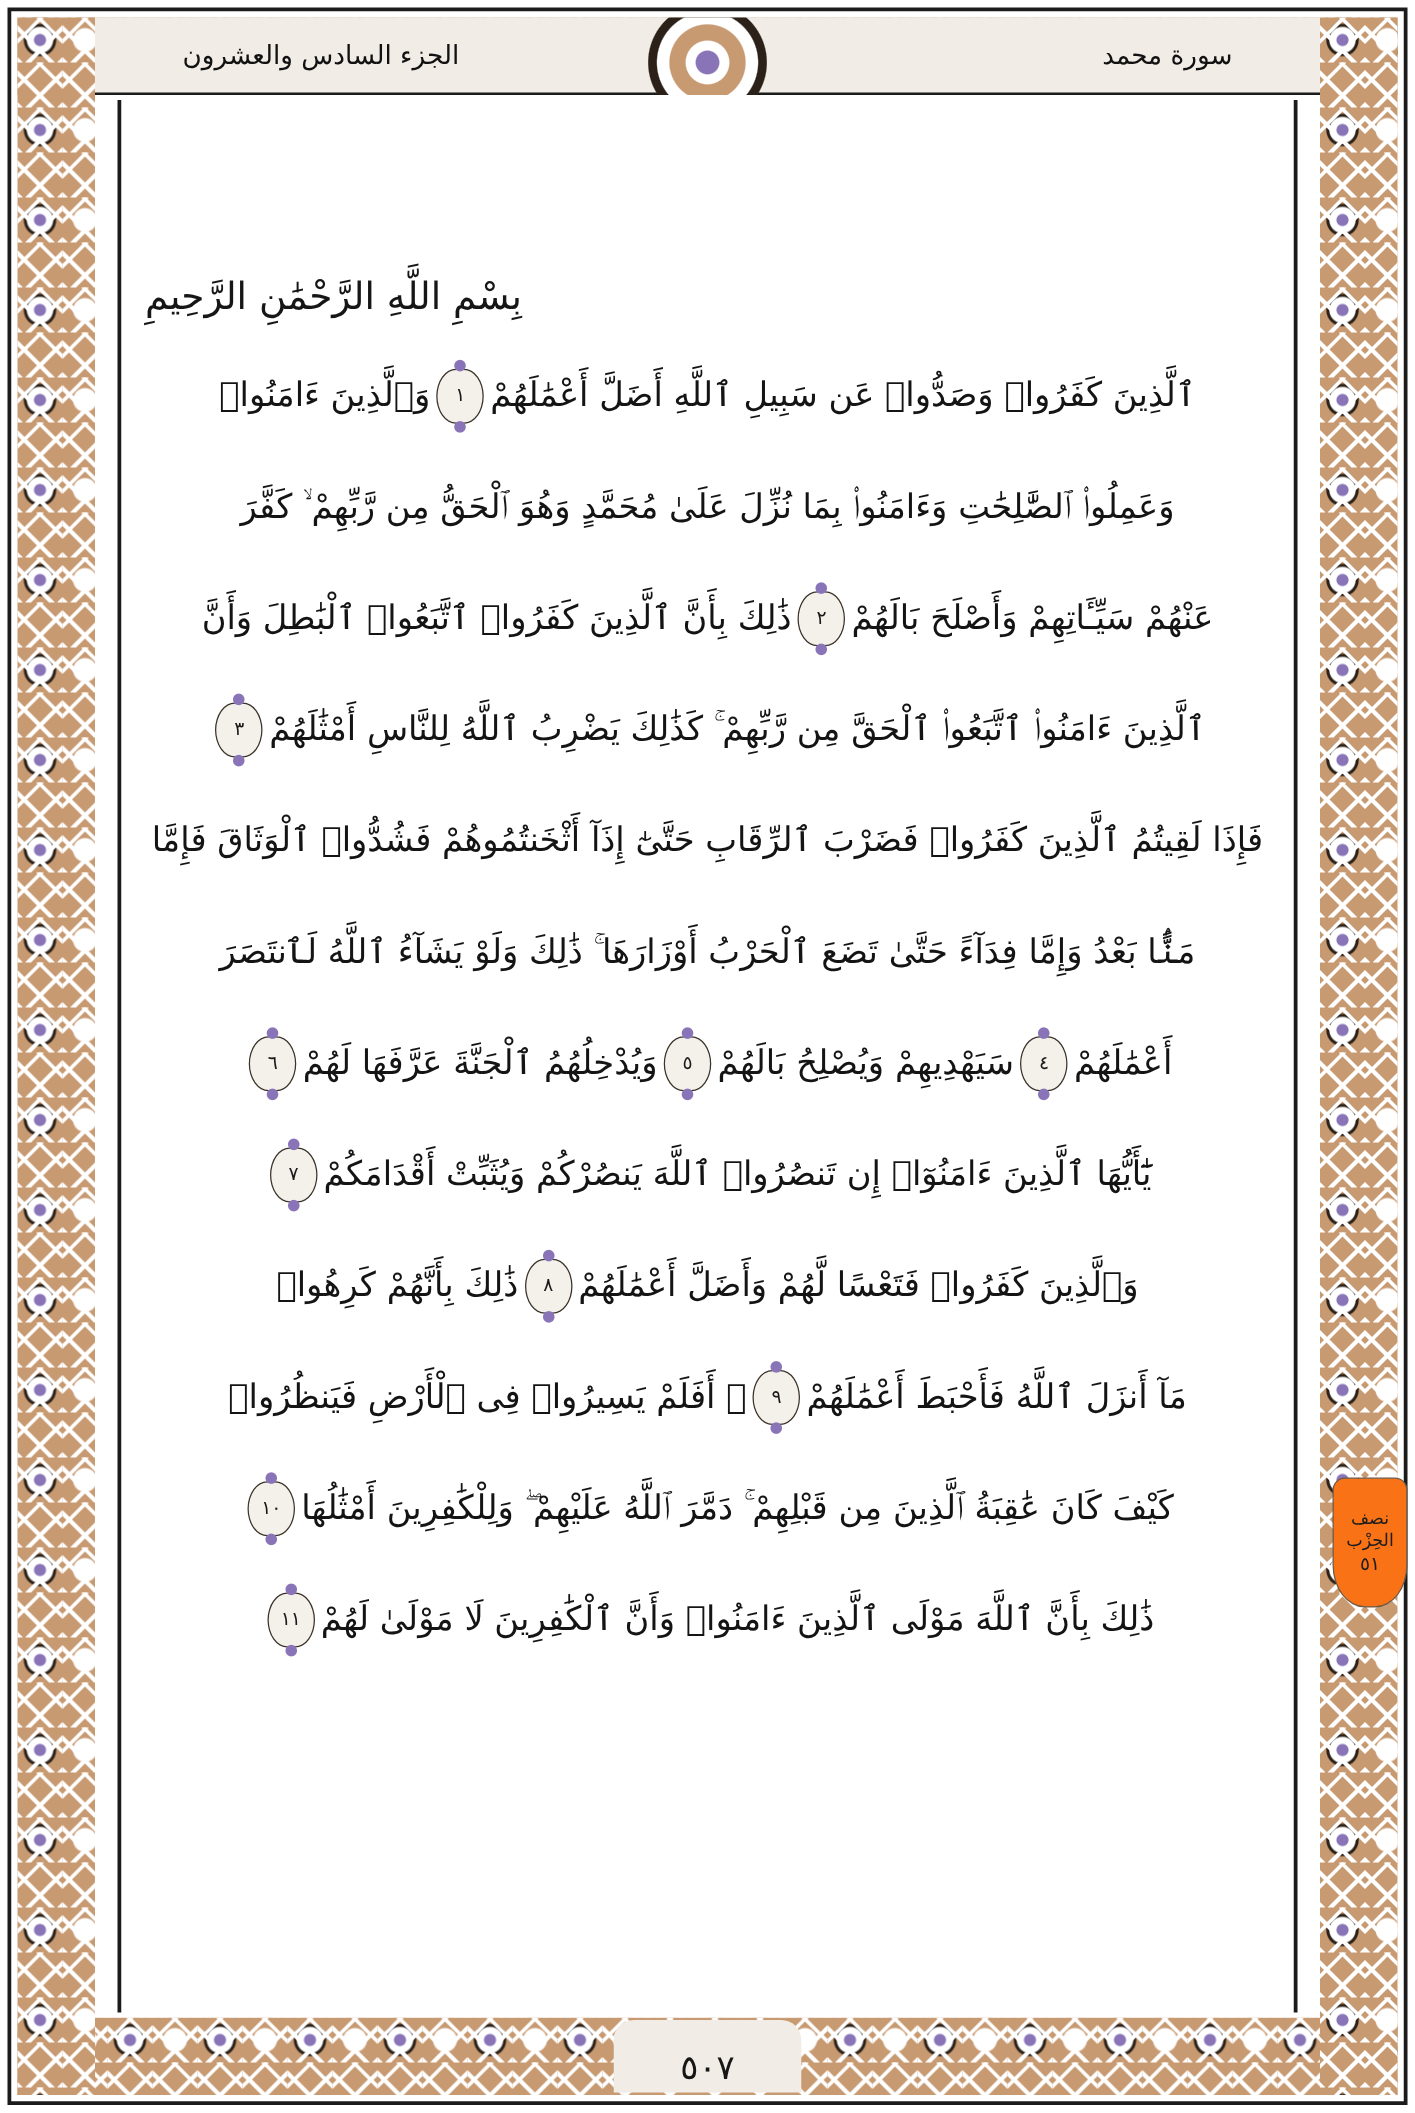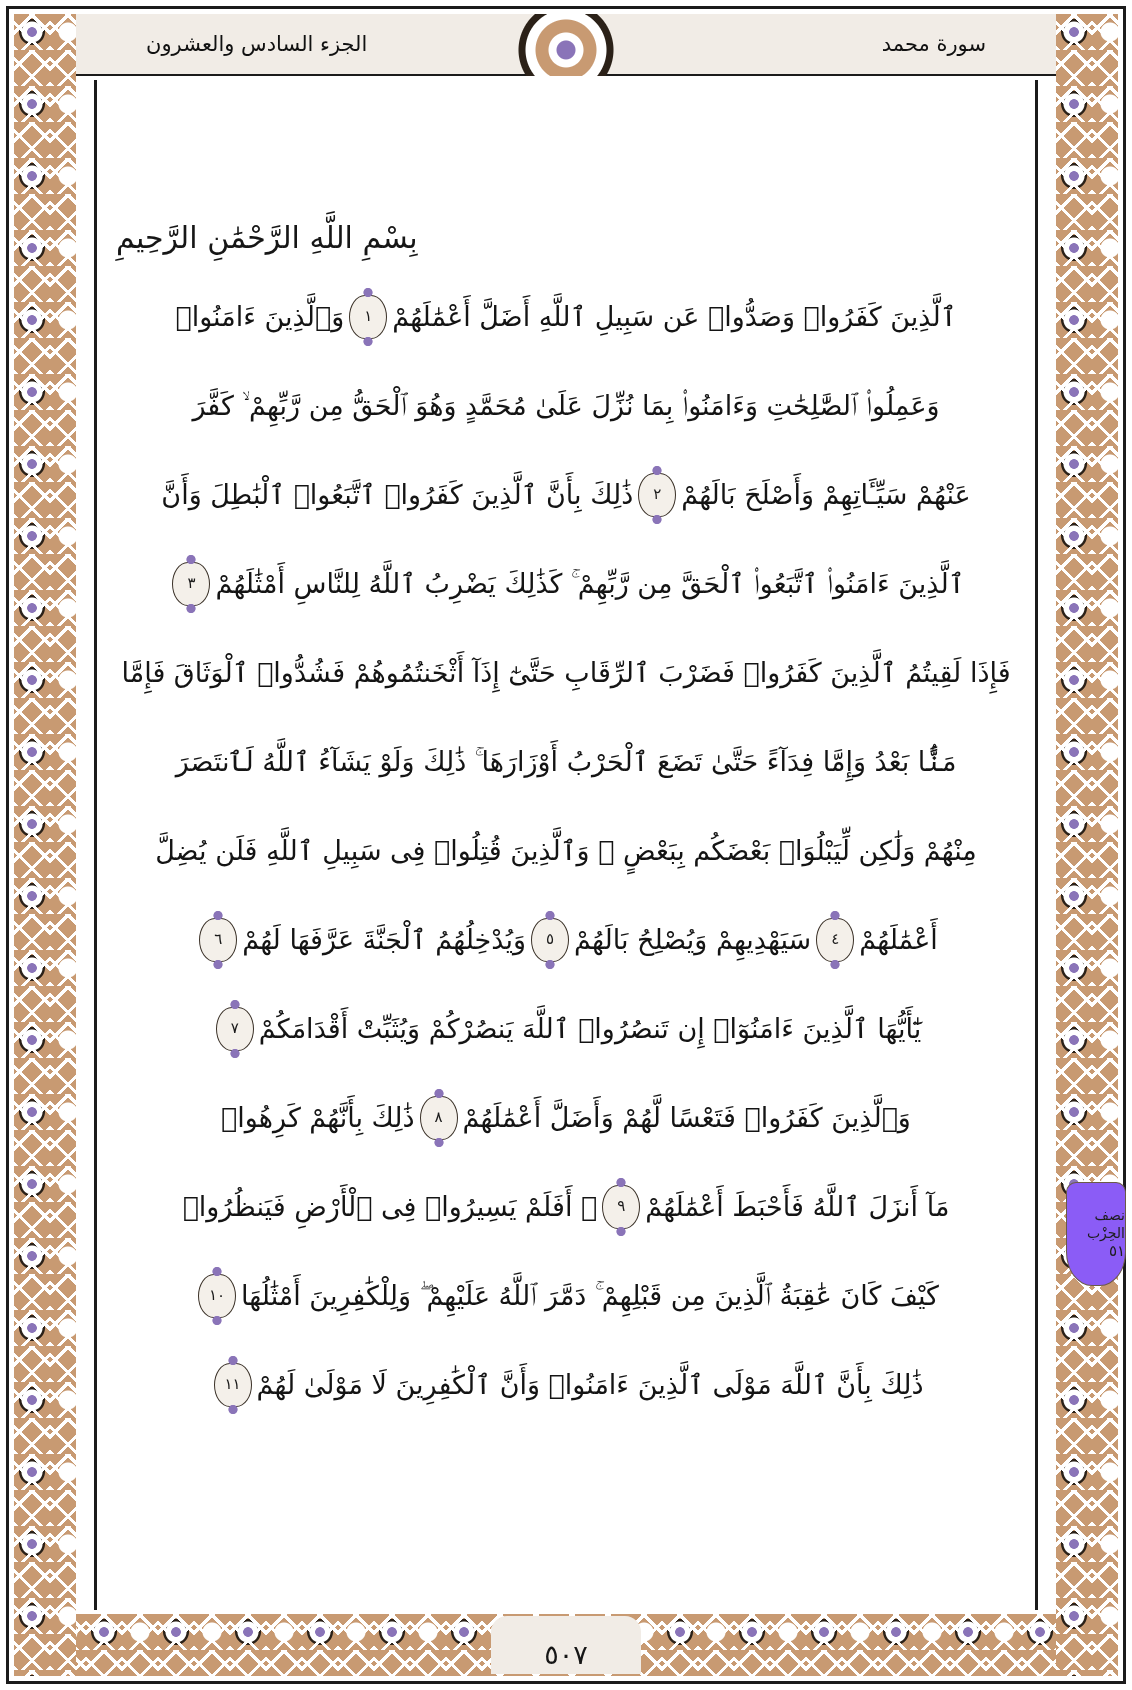--- a/index.html
+++ b/index.html
@@ -185,24 +185,24 @@
       radial-gradient(circle at 50% 50%,#8a74b8 4.2px,rgba(138,116,184,0) 5px);
   }
   .ayah-mark::before{top:-10px;}
   .ayah-mark::after{bottom:-10px;}
 
   
   .hizb-marker{
     position:absolute;
     right:6px;top:1182px;
     width:60px;height:104px;
-    background:#8b5cf6;
+    background:#f97316;
     border:1.5px solid #6b5a47;
     border-radius:10px 10px 26px 26px/10px 10px 34px 34px;
-    display:flex;flex-direction:column;justify-content:center;
+    display:flex;flex-direction:column;align-items:center;justify-content:center;
     gap:2px;
     z-index:6;
     box-sizing:border-box;
   }
   .hizb-marker span{
     font-family:"DejaVu Sans","Liberation Sans",sans-serif;
     font-size:14px;color:#1d1d1d;line-height:1.15;white-space:nowrap;
   }
   .hizb-marker .num{font-size:15px;}
 
@@ -274,25 +274,20 @@
           </div>
         </div>
         <div class="ayah-line">
           <div class="txt">
             <span>فَإِذَا لَقِيتُمُ ٱلَّذِينَ كَفَرُوا۟ فَضَرْبَ ٱلرِّقَابِ حَتَّىٰٓ إِذَآ أَثْخَنتُمُوهُمْ فَشُدُّوا۟ ٱلْوَثَاقَ فَإِمَّا</span>
           </div>
         </div>
         <div class="ayah-line">
           <div class="txt">
             <span>مَنًّۢا بَعْدُ وَإِمَّا فِدَآءً حَتَّىٰ تَضَعَ ٱلْحَرْبُ أَوْزَارَهَا ۚ ذَٰلِكَ وَلَوْ يَشَآءُ ٱللَّهُ لَٱنتَصَرَ</span>
-          </div>
-        </div>
-        <div class="ayah-line">
-          <div class="txt">
-            <span>مِنْهُمْ وَلَٰكِن لِّيَبْلُوَا۟ بَعْضَكُم بِبَعْضٍ ۗ وَٱلَّذِينَ قُتِلُوا۟ فِى سَبِيلِ ٱللَّهِ فَلَن يُضِلَّ</span>
           </div>
         </div>
         <div class="ayah-line">
           <div class="txt">
             <span>أَعْمَٰلَهُمْ</span>
             <span class="ayah-mark">٤</span>
             <span>سَيَهْدِيهِمْ وَيُصْلِحُ بَالَهُمْ</span>
             <span class="ayah-mark">٥</span>
             <span>وَيُدْخِلُهُمُ ٱلْجَنَّةَ عَرَّفَهَا لَهُمْ</span>
             <span class="ayah-mark">٦</span>

